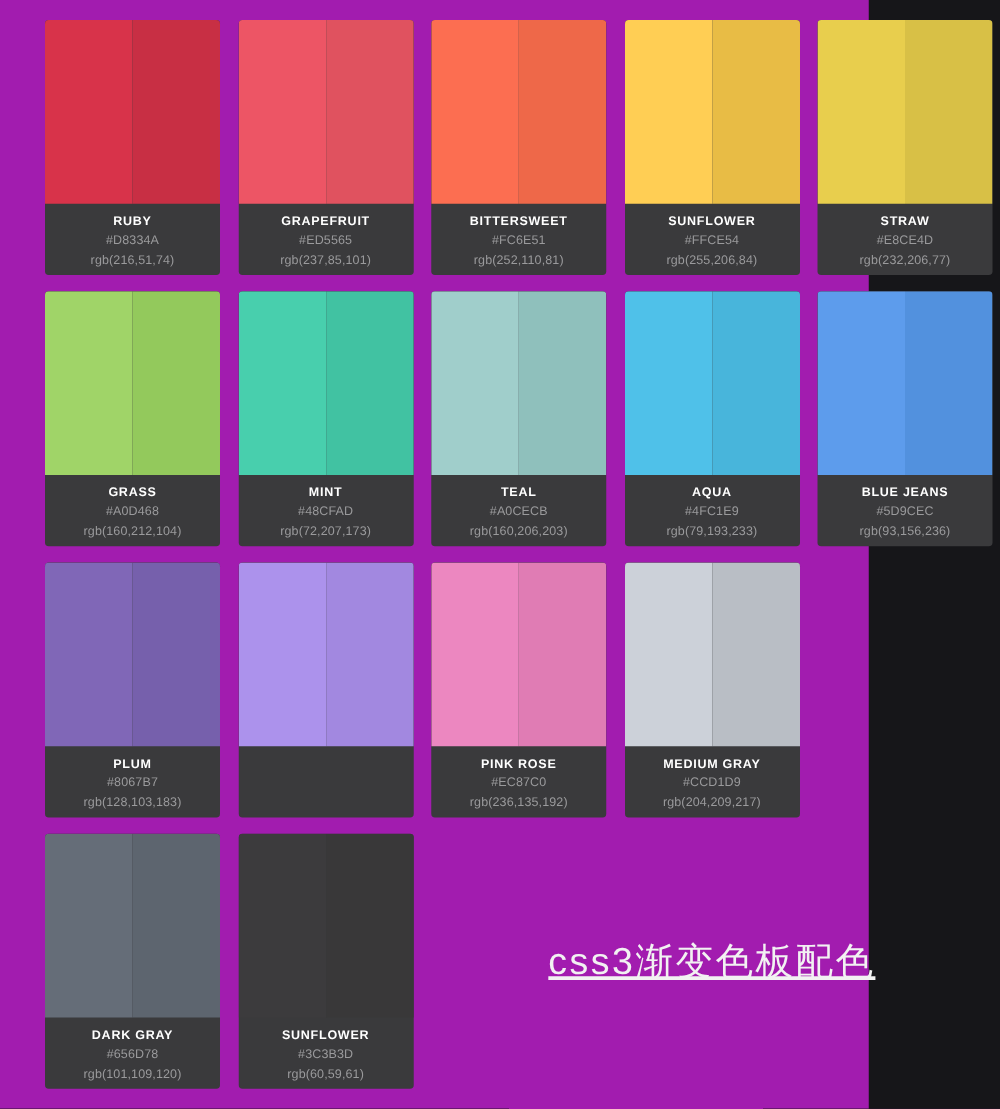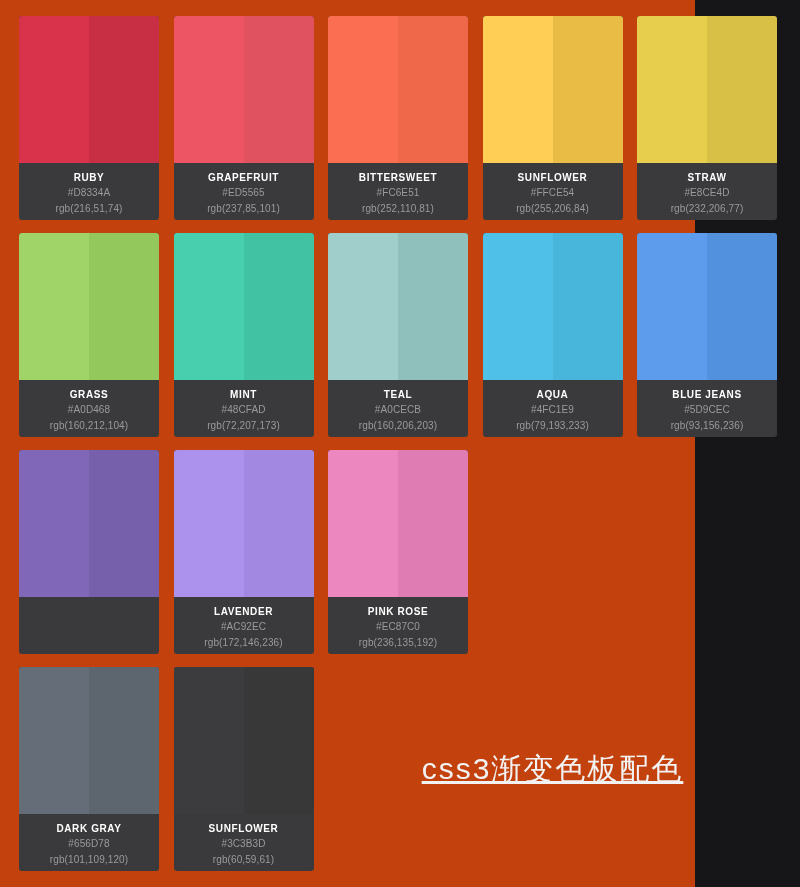--- a/index.html
+++ b/index.html
@@ -10,22 +10,22 @@
     height: 887px;
     background: #161619;
     font-family: "Liberation Sans", "DejaVu Sans", sans-serif;
     overflow: hidden;
   }
 
   #board {
     position: relative;
     width: 695px;
     height: 887px;
-    background: #c2410c;
-    padding: 16px 19px;
+    background: #a21caf;
+    padding: 16px 36px;
   }
 
   .grid {
     display: grid;
     grid-template-columns: repeat(5, 140px);
     column-gap: 14.5px;
     row-gap: 13px;
     width: 758px;
   }
 
@@ -227,47 +227,58 @@
       <div class="c-hex">#5D9CEC</div>
       <div class="c-rgb">rgb(93,156,236)</div>
     </div>
   </div>
 
   <div class="card">
     <div class="swatch">
       <div class="band" style="background: rgb(128, 103, 183);"></div>
       <div class="band" style="background: rgb(118, 96, 172);"></div>
     </div>
+    <div class="meta">
+      <div class="c-name">PLUM</div>
+      <div class="c-hex">#8067B7</div>
+      <div class="c-rgb">rgb(128,103,183)</div>
+    </div>
   </div>
 
   <div class="card">
     <div class="swatch">
       <div class="band" style="background: rgb(172, 146, 236);"></div>
       <div class="band" style="background: rgb(162, 136, 224);"></div>
-    </div>
-    <div class="meta">
-      <div class="c-name">LAVENDER</div>
-      <div class="c-hex">#AC92EC</div>
-      <div class="c-rgb">rgb(172,146,236)</div>
     </div>
   </div>
 
   <div class="card">
     <div class="swatch">
       <div class="band" style="background: rgb(236, 135, 192);"></div>
       <div class="band" style="background: rgb(224, 124, 180);"></div>
     </div>
     <div class="meta">
       <div class="c-name">PINK ROSE</div>
       <div class="c-hex">#EC87C0</div>
       <div class="c-rgb">rgb(236,135,192)</div>
     </div>
   </div>
 
 
+  <div class="card">
+    <div class="swatch">
+      <div class="band" style="background: rgb(204, 209, 217);"></div>
+      <div class="band" style="background: rgb(185, 190, 197);"></div>
+    </div>
+    <div class="meta">
+      <div class="c-name">MEDIUM GRAY</div>
+      <div class="c-hex">#CCD1D9</div>
+      <div class="c-rgb">rgb(204,209,217)</div>
+    </div>
+  </div>
 </div>
 
   <div class="lastrow">
     <div class="cards" id="last-grid">
   <div class="card">
     <div class="swatch">
       <div class="band" style="background: rgb(101, 109, 120);"></div>
       <div class="band" style="background: rgb(93, 101, 111);"></div>
     </div>
     <div class="meta">

